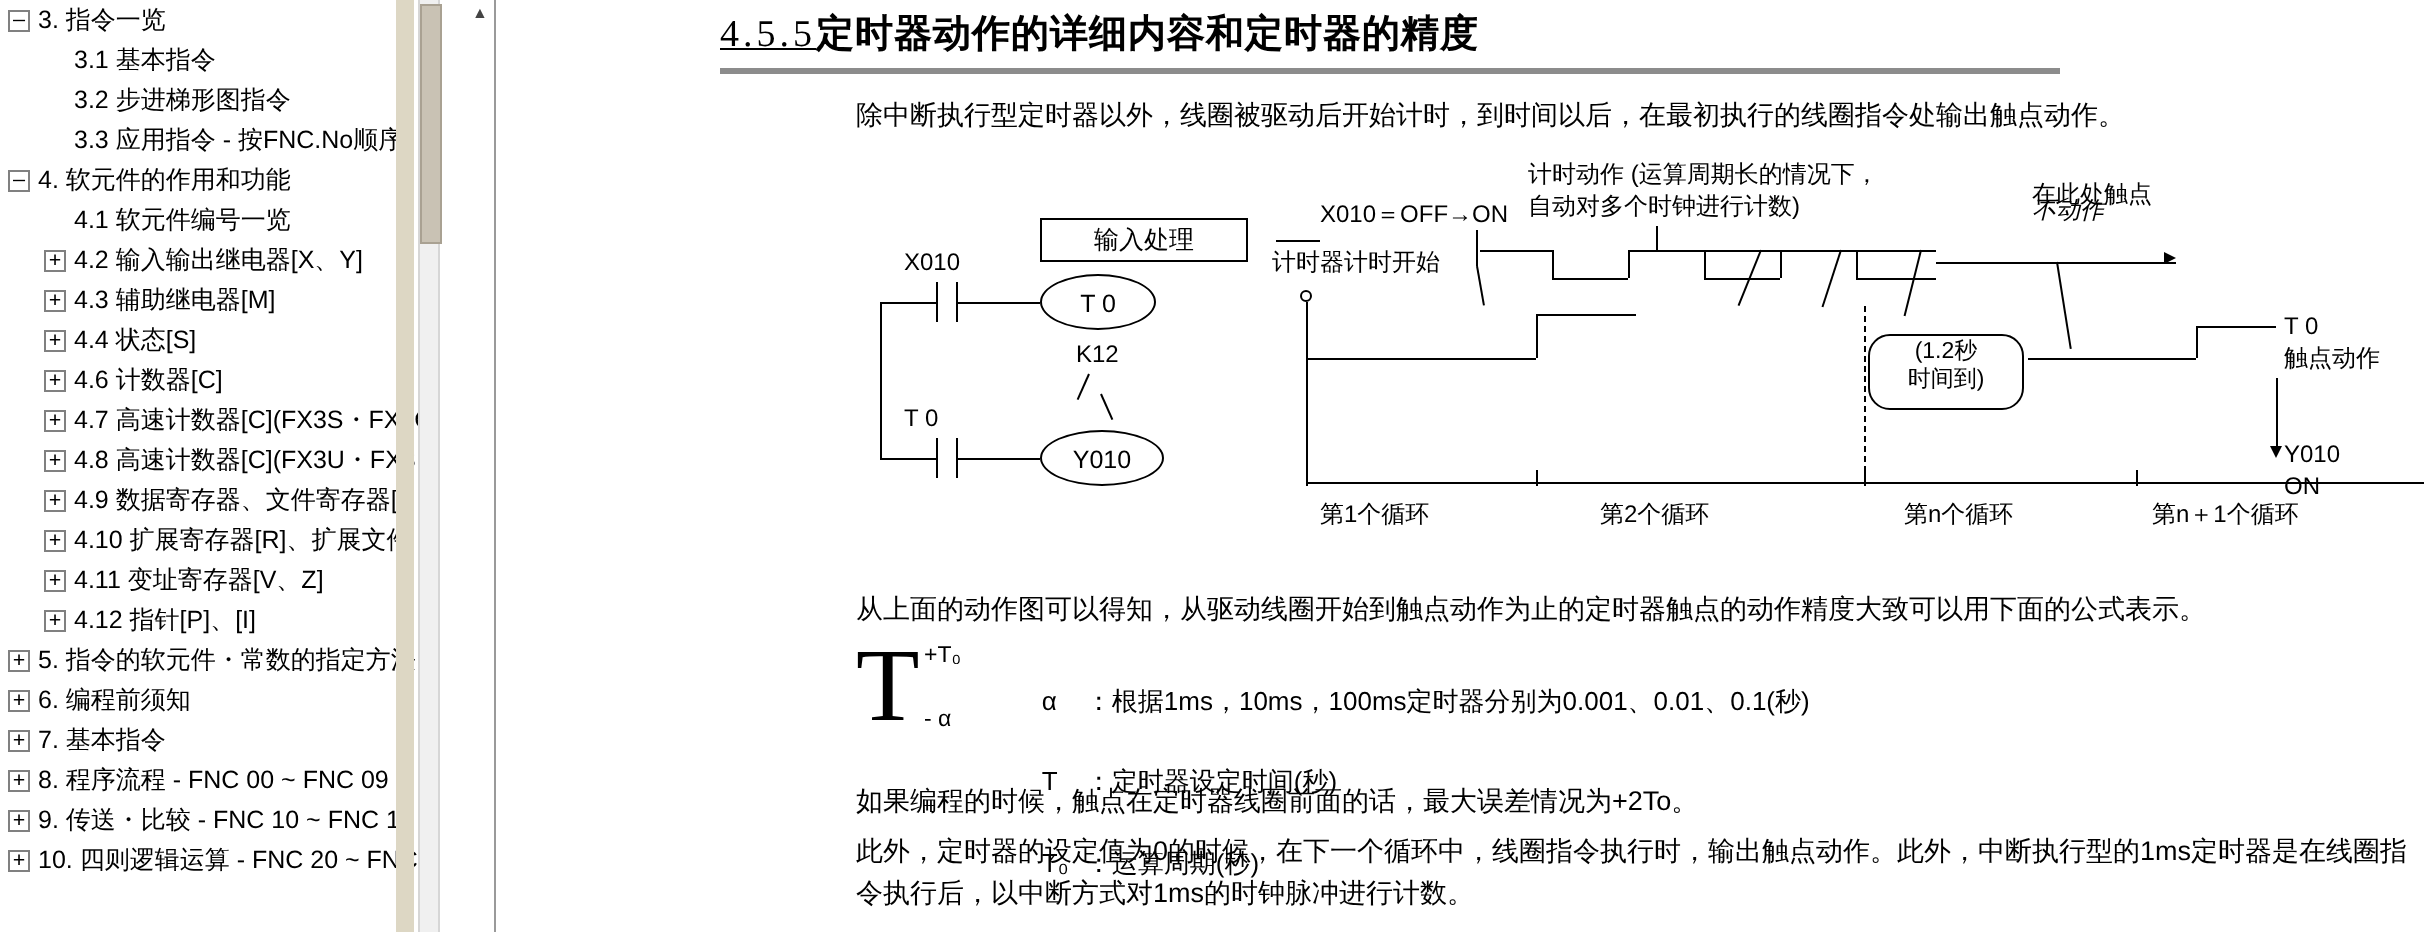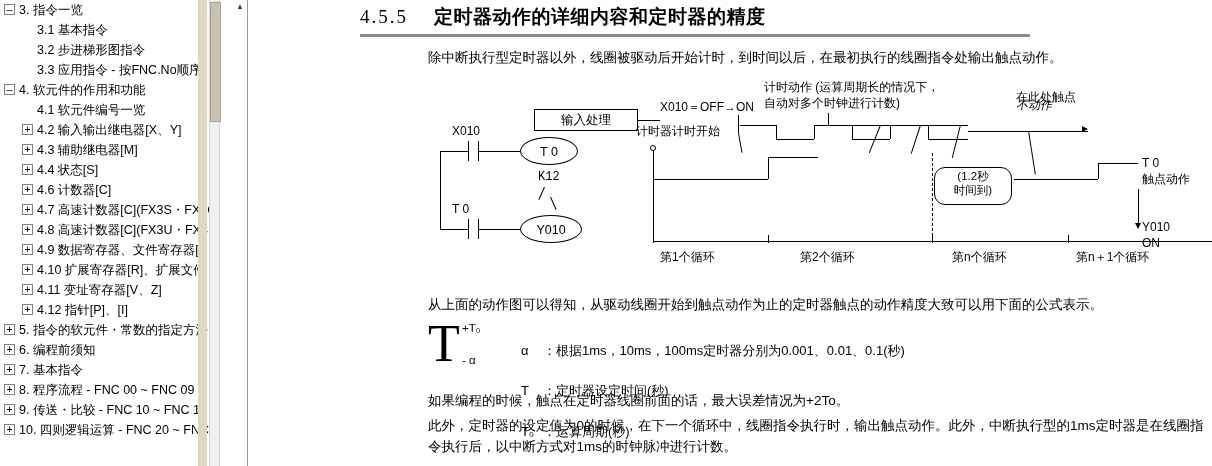--- a/index.html
+++ b/index.html
@@ -111,21 +111,21 @@
 
   
   #heading {
     display: flex;
     align-items: baseline;
     margin: 4px 0 0 112px;
     font-size: 19px;
     letter-spacing: 0.5px;
     color: #000;
   }
-  #heading .num { font-family: "Liberation Serif", serif; margin-right: 26px; letter-spacing: 2px;}
+  #heading .num { font-family: "Liberation Serif", serif; letter-spacing: 2px; text-decoration: underline;}
   #heading .ttl { font-weight: bold; }
   #hrule {
     margin: 4px 0 0 112px;
     width: 670px; height: 3px;
     background: #8c8c8c;
   }
 
   .para {
     margin: 11px 0 0 180px;
     font-size: 13.5px;
@@ -296,32 +296,32 @@
       <div class="ln hln" style="left:400px; top:46px; width:140px;"></div>
       <div class="ln vln" style="left:400px; top:34px; height:12px;"></div>
       <div class="ln" style="left:452px; top:46px; width:1px; height:30px; transform:rotate(22deg); transform-origin:top;"></div>
       <div class="ln" style="left:492px; top:46px; width:1px; height:30px; transform:rotate(18deg); transform-origin:top;"></div>
       <div class="ln" style="left:532px; top:46px; width:1px; height:34px; transform:rotate(14deg); transform-origin:top;"></div>
 
       <div class="ln hln" style="left:540px; top:52px; width:120px;"></div>
       <div class="ln" style="left:600px; top:52px; width:1px; height:44px; transform:rotate(-9deg); transform-origin:top;"></div>
       <div class="arrowr" style="left:654px; top:47px;"></div>
 
-      <div class="box" style="left:106px; top:30px; width:104px; height:22px;">输入处理</div>
+      <div class="box" style="left:92px; top:30px; width:104px; height:22px;">输入处理</div>
 
       <div class="ln hln" style="left:210px; top:41px; width:22px;"></div>
 
       <div class="t" style="left:24px; top:44px;">X010</div>
 
       <div class="ln hln" style="left:12px; top:72px; width:28px;"></div>
       <div class="contact-v" style="left:40px; top:62px; height:20px;"></div>
       <div class="contact-v" style="left:50px; top:62px; height:20px;"></div>
       <div class="ln hln" style="left:50px; top:72px; width:42px;"></div>
       <div class="coil" style="left:92px; top:58px; width:58px; height:28px; line-height:28px;">T 0</div>
-      <div class="t" style="left:110px; top:90px;font-family:Liberation Mono, monospace;">K12</div>
+      <div class="t" style="left:110px; top:90px;">K12</div>
 
       <div class="ln vln" style="left:12px; top:72px; height:78px;"></div>
 
       <div class="ln" style="left:116px; top:108px; width:1px; height:14px; transform:rotate(24deg); transform-origin:top;"></div>
       <div class="ln" style="left:122px; top:118px; width:1px; height:14px; transform:rotate(-24deg); transform-origin:top;"></div>
 
       <div class="t" style="left:24px; top:122px;">T 0</div>
 
       <div class="ln hln" style="left:12px; top:150px; width:28px;"></div>
       <div class="contact-v" style="left:40px; top:140px; height:20px;"></div>

